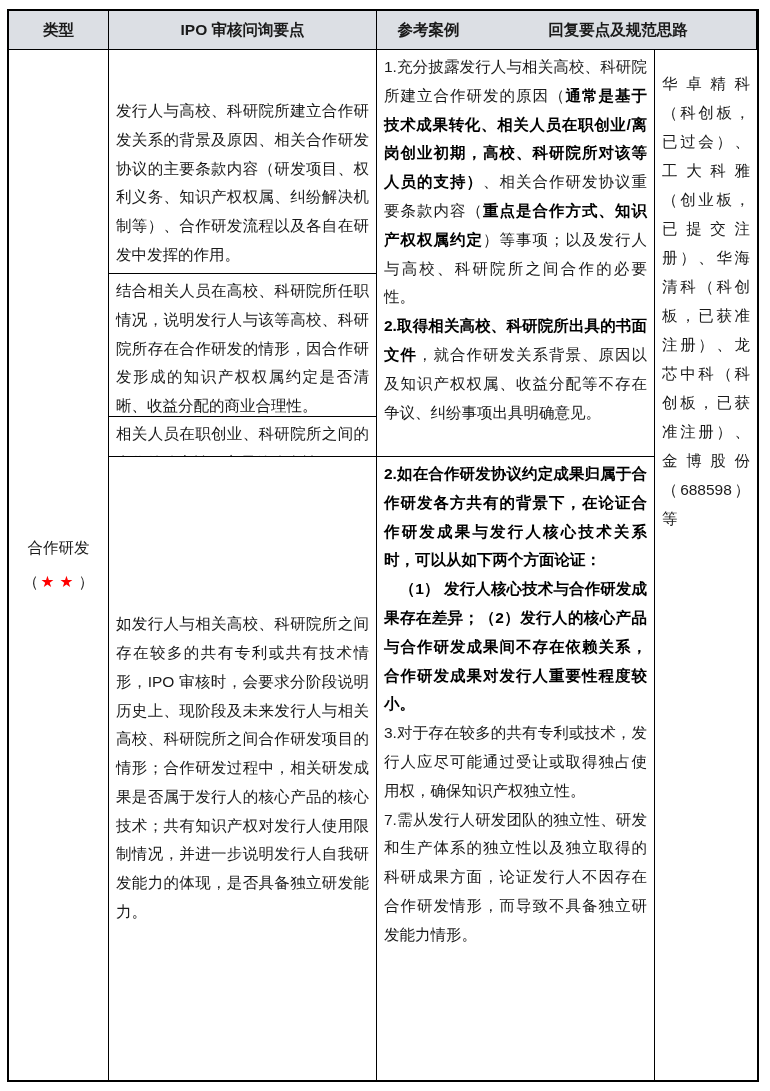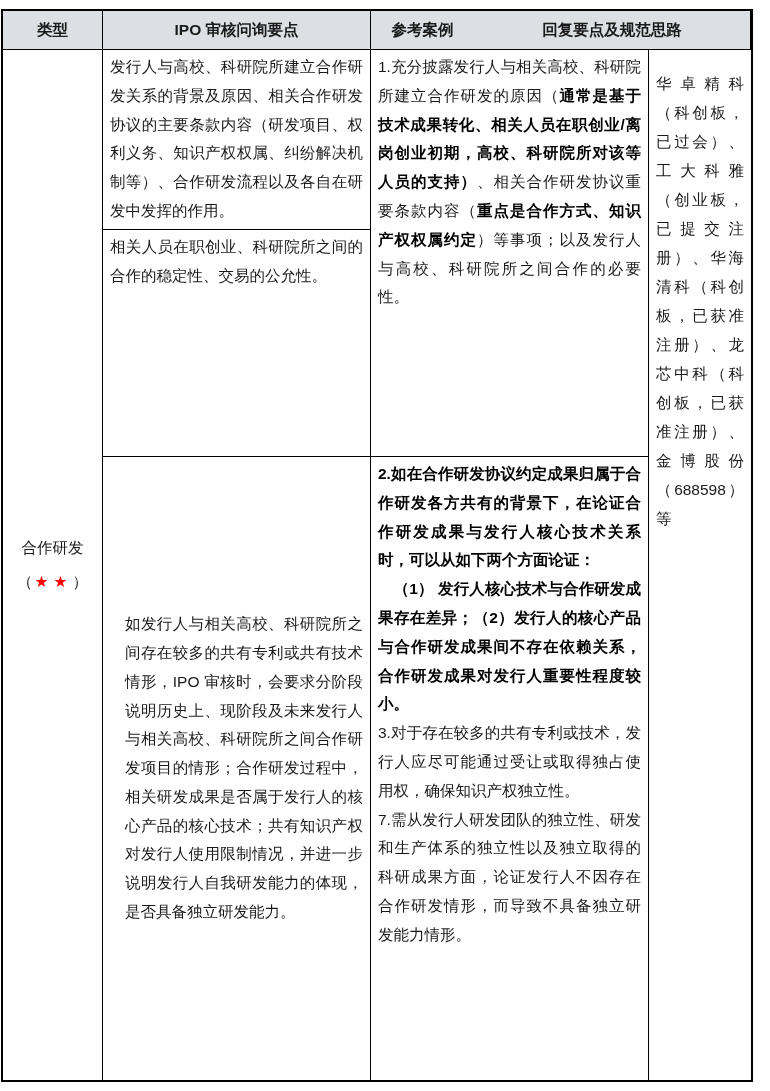--- a/index.html
+++ b/index.html
@@ -3,21 +3,21 @@
 <meta charset="utf-8">
 <style>
   * { margin:0; padding:0; box-sizing:border-box; }
   html,body { background:#ffffff; }
   body {
     width:770px; height:1091px; position:relative; overflow:hidden;
     font-family:"Liberation Sans","DejaVu Sans",sans-serif;
     color:#1a1a1a;
   }
   .table {
-    position:absolute; left:1px; top:9px; width:752px; height:1073px;
+    position:absolute; left:7px; top:9px; width:752px; height:1073px;
     border:2px solid #000; display:flex; flex-direction:column;
     background:#fff;
   }
   
   .header-row {
     display:flex; height:39px; flex:0 0 39px;
     background:#dcdfe4; border-bottom:1px solid #000;
     font-weight:bold; font-size:15.5px;
   }
   .header-cell {
@@ -39,21 +39,21 @@
     text-align:justify; overflow:hidden;
   }
   .row-group1 { flex:0 0 407px; display:flex; border-bottom:1px solid #000; min-height:0; }
   .row-group2 { flex:1 1 auto; display:flex; min-height:0; }
   .col-inquiry { flex:0 0 268px; border-right:1px solid #000; display:flex; flex-direction:column; min-width:0; }
   .col-reply  { flex:1 1 auto; min-width:0; overflow:hidden; }
   .cell {
     padding:3px 7px; font-size:15.5px; line-height:28.8px;
     text-align:justify; overflow:hidden;
   }
-  .iq-1 { flex:0 0 180px; border-bottom:1px solid #000; }
+  .iq-1 { flex:0 0 180px; border-bottom:1px solid #000;margin-top:44px; }
   .iq-2 { flex:0 0 143px; border-bottom:1px solid #000; }
   .iq-3 { flex:1 1 auto; }
   .iq-4 { flex:1 1 auto; display:flex; flex-direction:column; justify-content:center; }
   .reply-cell { height:100%; }
   .para { text-align:justify; }
   .bold { font-weight:bold; color:#000; }
   .star { color:#ff0000; letter-spacing:5px; margin-left:2px; }
   .paren { color:#1a1a1a; }
 </style>
 </head>
@@ -75,33 +75,35 @@
       <div>
         <span class="paren">（</span><span class="star">★★</span><span class="paren">）</span>
       </div>
     </div>
 
     <div class="col-mid">
 
       <div class="row-group1">
         <div class="col-inquiry">
           <div class="cell iq-1">发行人与高校、科研院所建立合作研发关系的背景及原因、相关合作研发协议的主要条款内容（研发项目、权利义务、知识产权权属、纠纷解决机制等）、合作研发流程以及各自在研发中发挥的作用。</div>
+          <div class="cell iq-2">结合相关人员在高校、科研院所任职情况，说明发行人与该等高校、科研院所存在合作研发的情形，因合作研发形成的知识产权权属约定是否清晰、收益分配的商业合理性。</div>
           <div class="cell iq-3">相关人员在职创业、科研院所之间的合作的稳定性、交易的公允性。</div>
         </div>
         <div class="col-reply">
           <div class="cell reply-cell">
               <div class="para"><span>1.充分披露发行人与相关高校、科研院所建立合作研发的原因（</span><span class="bold">通常是基于技术成果转化、相关人员在职创业/离岗创业初期，高校、科研院所对该等人员的支持）</span><span>、相关合作研发协议重要条款内容（</span><span class="bold">重点是合作方式、知识产权权属约定</span><span>）等事项；以及发行人与高校、科研院所之间合作的必要性。</span></div>
+              <div class="para"><span class="bold">2.取得相关高校、科研院所出具的书面文件</span><span>，就合作研发关系背景、原因以及知识产权权属、收益分配等不存在争议、纠纷事项出具明确意见。</span></div>
             </div>
         </div>
       </div>
 
       <div class="row-group2">
         <div class="col-inquiry">
           <div class="cell iq-4">
-            <div style="text-align:justify;margin-left:15px;">如发行人与相关高校、科研院所之间存在较多的共有专利或共有技术情形，IPO 审核时，会要求分阶段说明历史上、现阶段及未来发行人与相关高校、科研院所之间合作研发项目的情形；合作研发过程中，相关研发成果是否属于发行人的核心产品的核心技术；共有知识产权对发行人使用限制情况，并进一步说明发行人自我研发能力的体现，是否具备独立研发能力。</div>
+            <div style="text-align:justify;">如发行人与相关高校、科研院所之间存在较多的共有专利或共有技术情形，IPO 审核时，会要求分阶段说明历史上、现阶段及未来发行人与相关高校、科研院所之间合作研发项目的情形；合作研发过程中，相关研发成果是否属于发行人的核心产品的核心技术；共有知识产权对发行人使用限制情况，并进一步说明发行人自我研发能力的体现，是否具备独立研发能力。</div>
           </div>
         </div>
         <div class="col-reply">
           <div class="cell reply-cell">
               <div class="para"><span class="bold">2.如在合作研发协议约定成果归属于合作研发各方共有的背景下，在论证合作研发成果与发行人核心技术关系时，可以从如下两个方面论证：</span></div>
               <div class="para"><span class="bold">　（1） 发行人核心技术与合作研发成果存在差异；（2）发行人的核心产品与合作研发成果间不存在依赖关系，合作研发成果对发行人重要性程度较小。</span></div>
               <div class="para"><span>3.对于存在较多的共有专利或技术，发行人应尽可能通过受让或取得独占使用权，确保知识产权独立性。</span></div>
               <div class="para"><span>7.需从发行人研发团队的独立性、研发和生产体系的独立性以及独立取得的科研成果方面，论证发行人不因存在合作研发情形，而导致不具备独立研发能力情形。</span></div>
             </div>
         </div>

